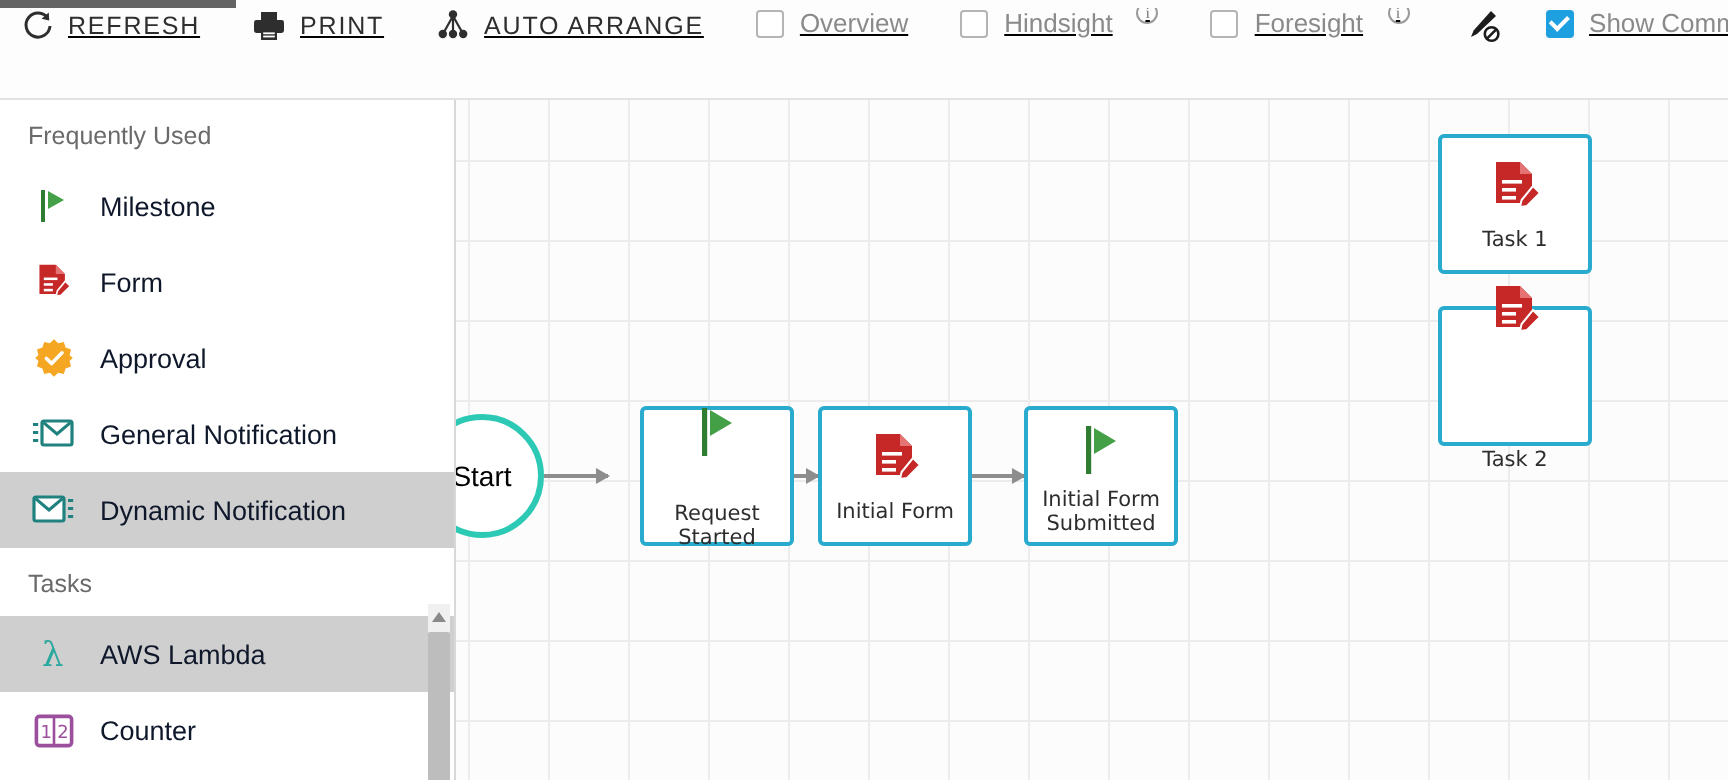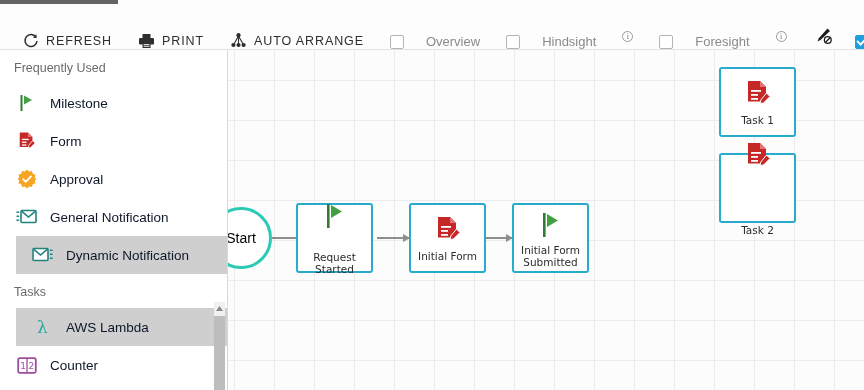--- a/index.html
+++ b/index.html
@@ -18,41 +18,41 @@
     width: 118px; height: 4px;
     background: #646464;
   }
 
   
   .toolbar {
     position: absolute; top: 4px; left: 0;
     width: 864px; height: 46px;
     background: #fdfdfd;
     border-bottom: 1px solid #e2e2e2;
-    display: flex; align-items: flex-end;
-    padding-left: 22px;
+    display: flex; align-items: flex-start;
+    padding-left: 10px;
     white-space: nowrap;
     overflow: hidden;
+    text-decoration: underline;
   }
   .tb-btn {
     display: flex; align-items: center;
     gap: 7px;
     color: #2e2e2e;
     font-size: 12.5px;
     letter-spacing: 0.9px;
     margin-right: 26px;
     cursor: pointer;
   }
   .tb-btn .ic { display: flex; align-items: center; justify-content: center; width: 17px; height: 17px; }
   .tb-check {
     display: flex; align-items: center;
-    gap: 22px; margin-right: 26px;
+    gap: 8px; margin-right: 26px;
     font-size: 13px; color: #8a8a8a;
     cursor: pointer;
-    margin-top: 31px;
   }
   .cbox {
     width: 14px; height: 14px; flex: 0 0 14px;
     border: 1.6px solid #b4b4b4;
     border-radius: 2px;
     background: #fff;
     display: flex; align-items: center; justify-content: center;
   }
   .cbox.on { background: #1e9fe0; border-color: #1e9fe0; }
   .cbox.on::after {
@@ -102,21 +102,21 @@
   }
   .sb-item {
     display: flex; align-items: center;
     gap: 12px;
     height: 38px;
     padding-left: 16px;
     font-size: 13.5px;
     color: #0f172a;
     cursor: pointer;
   }
-  .sb-item.sel { background: #cfcfcf; margin-left: 16px; }
+  .sb-item.sel { background: #cfcfcf; }
   .sb-item .sic { width: 22px; height: 22px; flex: 0 0 22px; display:flex; align-items:center; justify-content:center; }
   .sb-sep { height: 2px; }
 
   .sb-scroll-track {
     position: absolute; top: 252px; right: 2px;
     width: 11px; height: 88px;
     background: #f0f0f0;
   }
   .sb-scroll-thumb {
     position: absolute; top: 266px; right: 2px;
@@ -249,21 +249,21 @@
   <div class="canvas">
 
     <div class="conn" style="left:272px; top:187px; width:32px;"></div>
     <div class="conn" style="left:377px; top:187px; width:32px;"></div>
     <div class="conn" style="left:480px; top:187px; width:32px;"></div>
 
     <div class="start-node" style="left: 210px; top: 157px;">
       <span>Start</span>
     </div>
 
-    <div class="node" style="left:296px; top:153px;gap:16px;">
+    <div class="node" style="left:320px; top:153px;gap:16px;">
       <span class="nic">
         <svg width="24" height="28" viewBox="0 0 24 28">
           <rect x="4" y="2" width="2.6" height="24" fill="#2e7d32"></rect>
           <path d="M8 3 L19 9.5 L8 16 Z" fill="#43a047"></path>
         </svg>
       </span>
       <span class="nlbl">Request Started</span>
     </div>
 
     <div class="node" style="left:409px; top:153px;">

